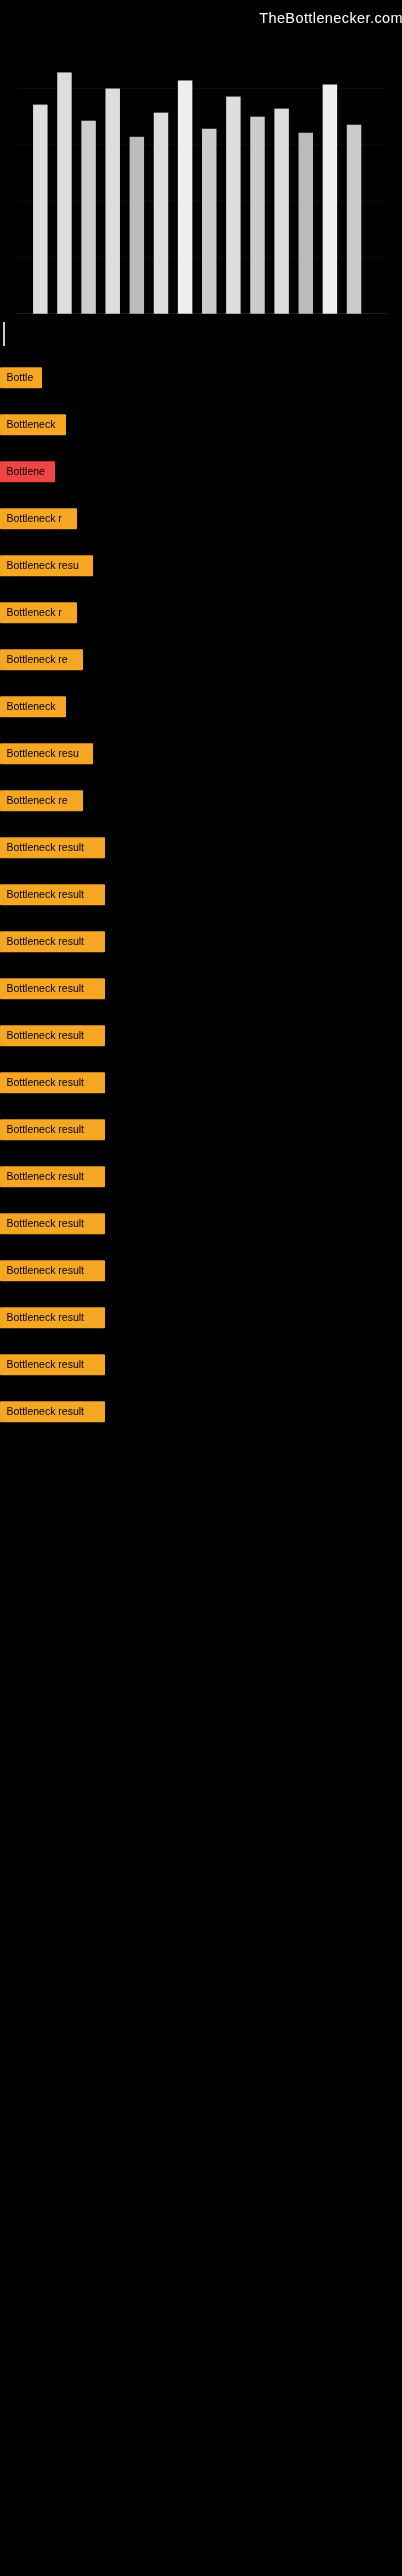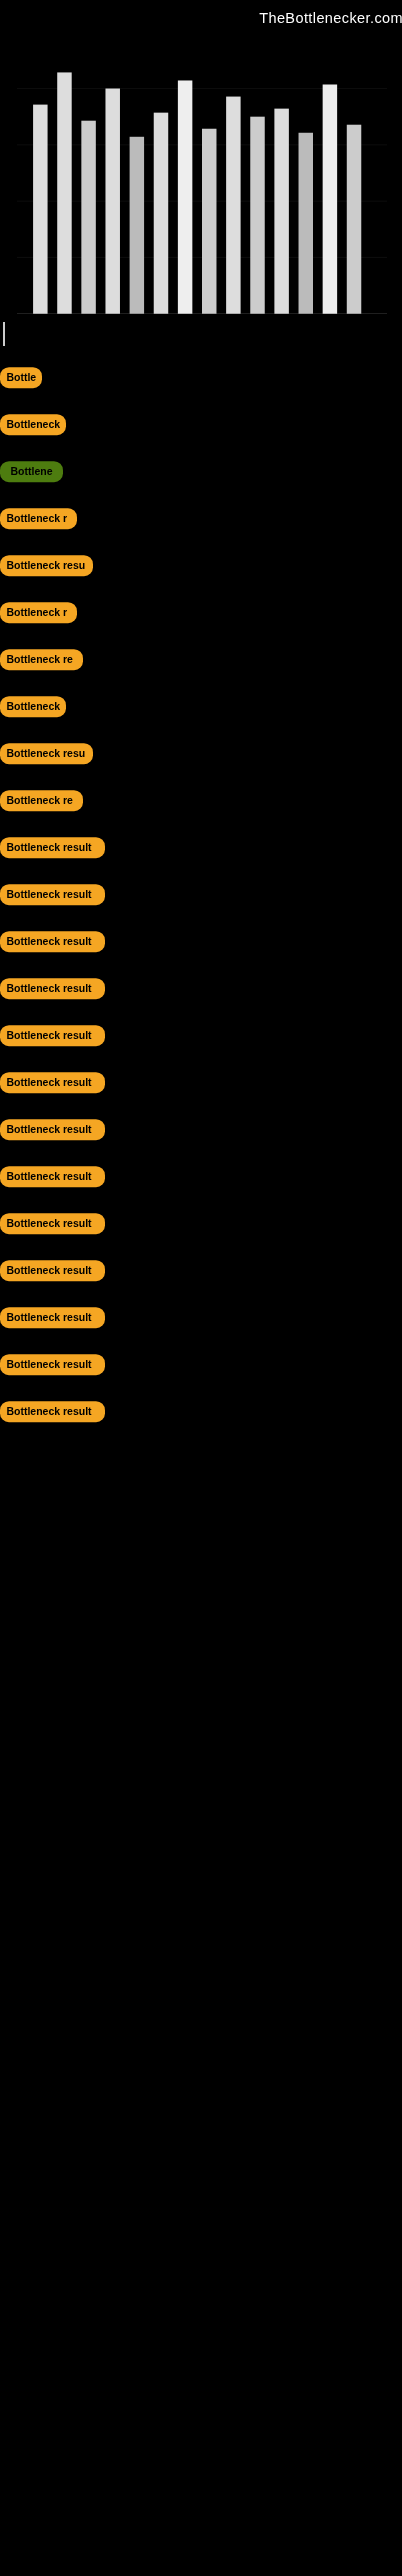--- a/index.html
+++ b/index.html
@@ -44,23 +44,23 @@
     }
 
     .row-label {
       position: absolute;
       left: 0;
       top: 50%;
       transform: translateY(-50%);
       background-color: #F5A623;
       color: #000;
       font-size: 10.5px;
-      font-weight: 700;
+      font-weight: 400;
       padding: 4.8px 6.4px;
-      border-radius: 9px;
+      border-radius: 1px;
     }
   </style>
 </head>
 <body>
 
 <div class="site-title">TheBottlenecker.com</div>
 
 <div class="chart-area">
   
   <svg width="370" height="274" viewBox="0 0 460 340">
@@ -91,21 +91,21 @@
 <div style="position:absolute; left:3.2px; top:322px; width:1.6px; height:24px; background:#ccc;"></div>
 
 <div class="rows-container" id="rows-container">
 <div class="row-item">
       <div class="row-label" style="width: 42px; background-color: rgb(245, 166, 35);">Bottle</div>
     </div>
     <div class="row-item">
       <div class="row-label" style="width: 66px; background-color: rgb(245, 166, 35);">Bottleneck</div>
     </div>
     <div class="row-item">
-      <div class="row-label" style="width: 63px; background-color: #4d7c0f; text-align: center;">Bottlene</div>
+      <div class="row-label" style="width: 55px; background-color: #ef4444;">Bottlene</div>
     </div>
     <div class="row-item">
       <div class="row-label" style="width: 77px; background-color: rgb(245, 166, 35);">Bottleneck r</div>
     </div>
     <div class="row-item">
       <div class="row-label" style="width: 93px; background-color: rgb(245, 166, 35);">Bottleneck resu</div>
     </div>
     <div class="row-item">
       <div class="row-label" style="width: 77px; background-color: rgb(245, 166, 35);">Bottleneck r</div>
     </div>

